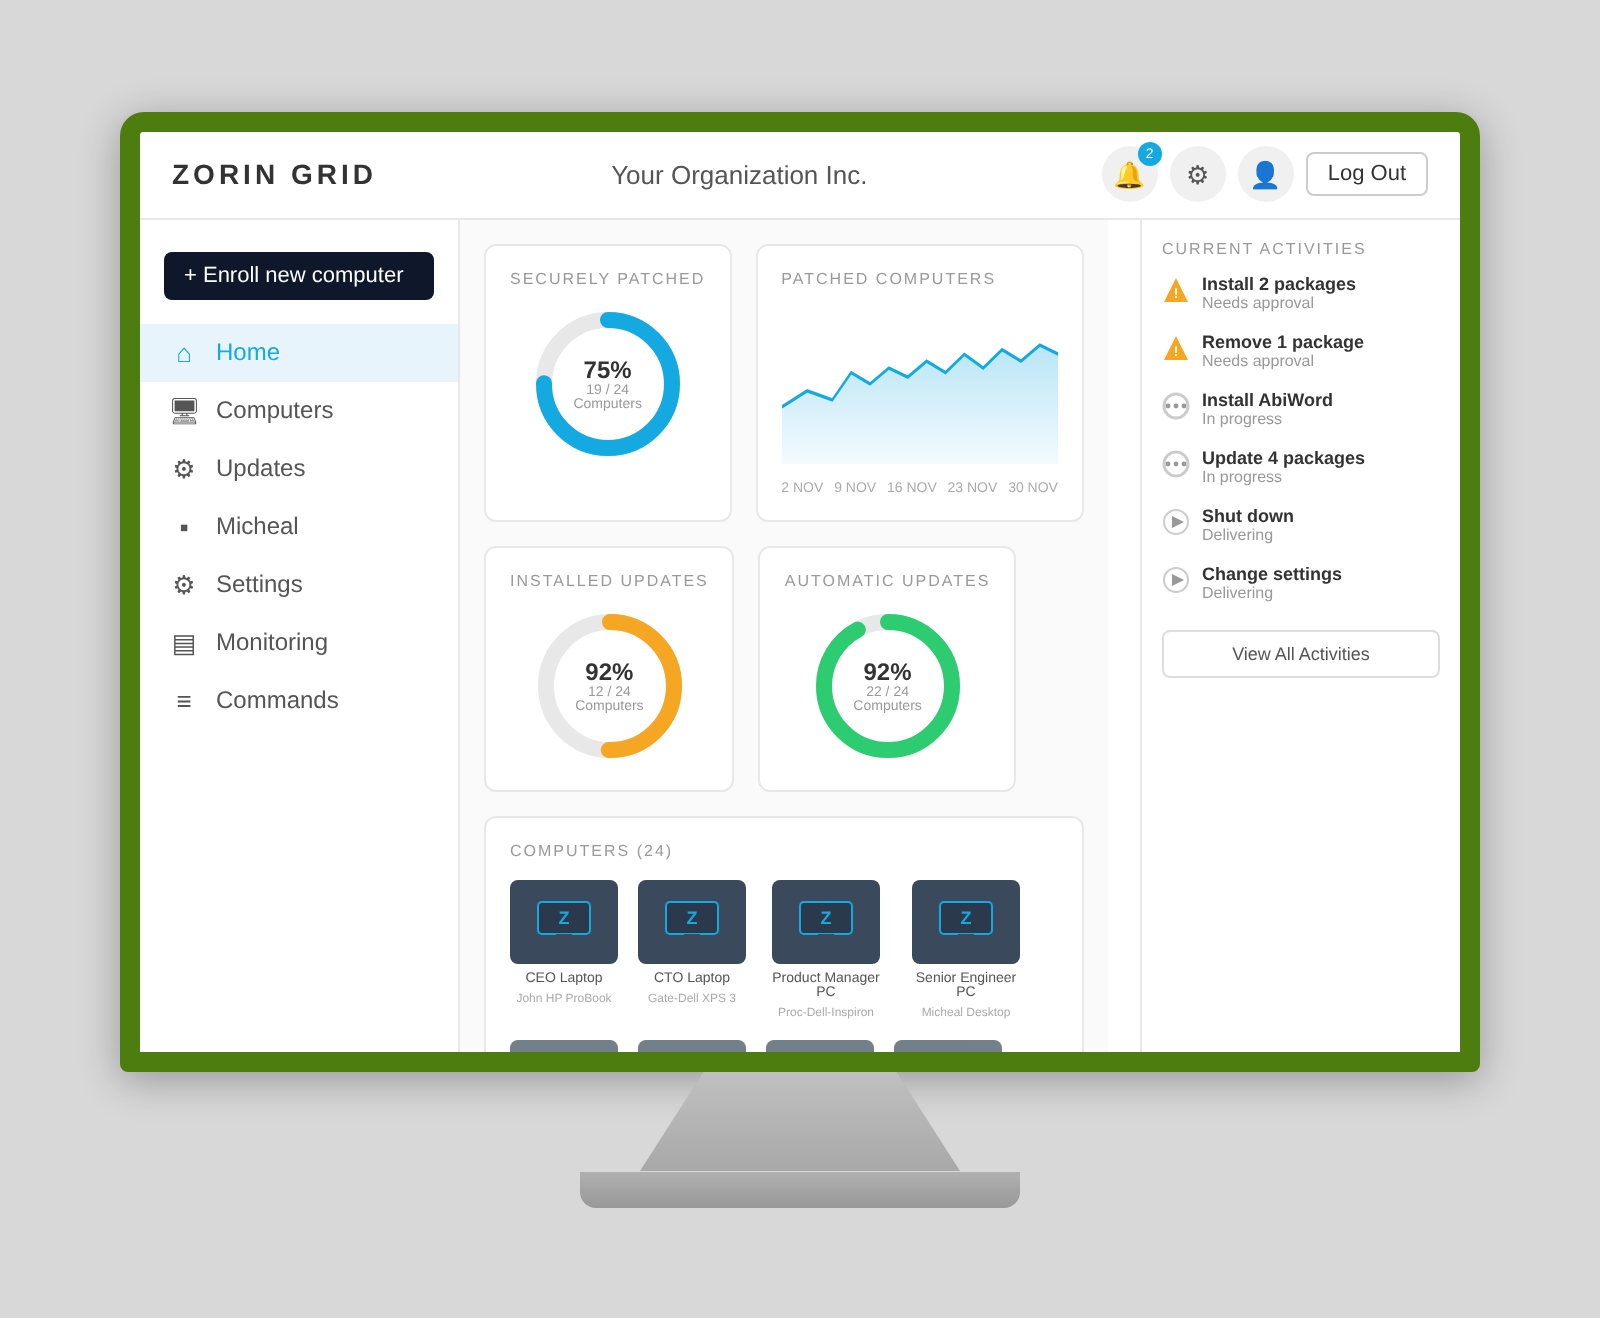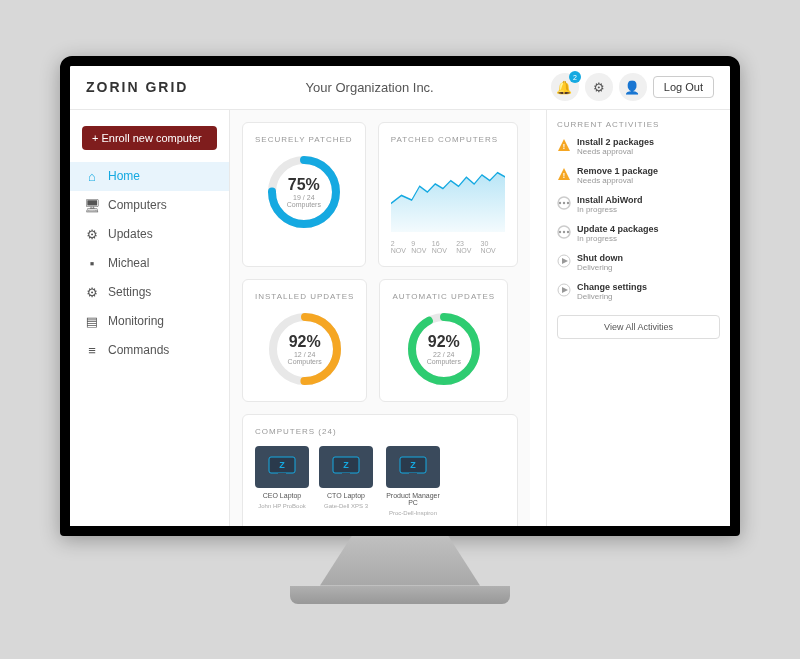--- a/index.html
+++ b/index.html
@@ -16,21 +16,21 @@
       display: flex;
       flex-direction: column;
       align-items: center;
     }
 
     .monitor-screen {
       width: 680px;
       height: 480px;
       background: #f0f0f0;
       border-radius: 12px 12px 4px 4px;
-      border: 10px solid #000000;
+      border: 10px solid #4d7c0f;
       box-shadow: 0 4px 20px rgba(0,0,0,0.3), inset 0 0 0 2px #b0b0b0;
       overflow: hidden;
       position: relative;
     }
 
     .monitor-stand {
       width: 160px;
       height: 50px;
       background: linear-gradient(to bottom, #c0c0c0, #a8a8a8);
       clip-path: polygon(20% 0%, 80% 0%, 100% 100%, 0% 100%);
@@ -137,21 +137,21 @@
       flex-shrink: 0;
       padding-top: 8px;
     }
 
     .enroll-btn {
       display: flex;
       align-items: center;
       gap: 4px;
       margin: 8px 12px 12px;
       padding: 6px 10px;
-      background: #7f1d1d;
+      background: #0f172a;
       color: #fff;
       border: none;
       border-radius: 4px;
       font-size: 11px;
       cursor: pointer;
       width: calc(100% - 24px);
     }
 
     .sidebar-item {
       display: flex;
@@ -223,21 +223,21 @@
 
     .circle-center {
       position: absolute;
       top: 50%;
       left: 50%;
       transform: translate(-50%, -50%);
       text-align: center;
     }
 
     .circle-percent {
-      font-size: 16px;
+      font-size: 12px;
       font-weight: 700;
       color: #333;
     }
 
     .circle-label {
       font-size: 7px;
       color: #999;
       text-align: center;
     }
 
@@ -299,21 +299,21 @@
 
     .computer-model {
       font-size: 6px;
       color: #aaa;
       text-align: center;
       max-width: 60px;
     }
 
     
     .right-panel {
-      width: 184px;
+      width: 160px;
       background: #fff;
       border-left: 1px solid #e8e8e8;
       flex-shrink: 0;
       padding: 10px;
       overflow-y: auto;
       margin-left: 16px;
     }
 
     .panel-title {
       font-size: 8px;

